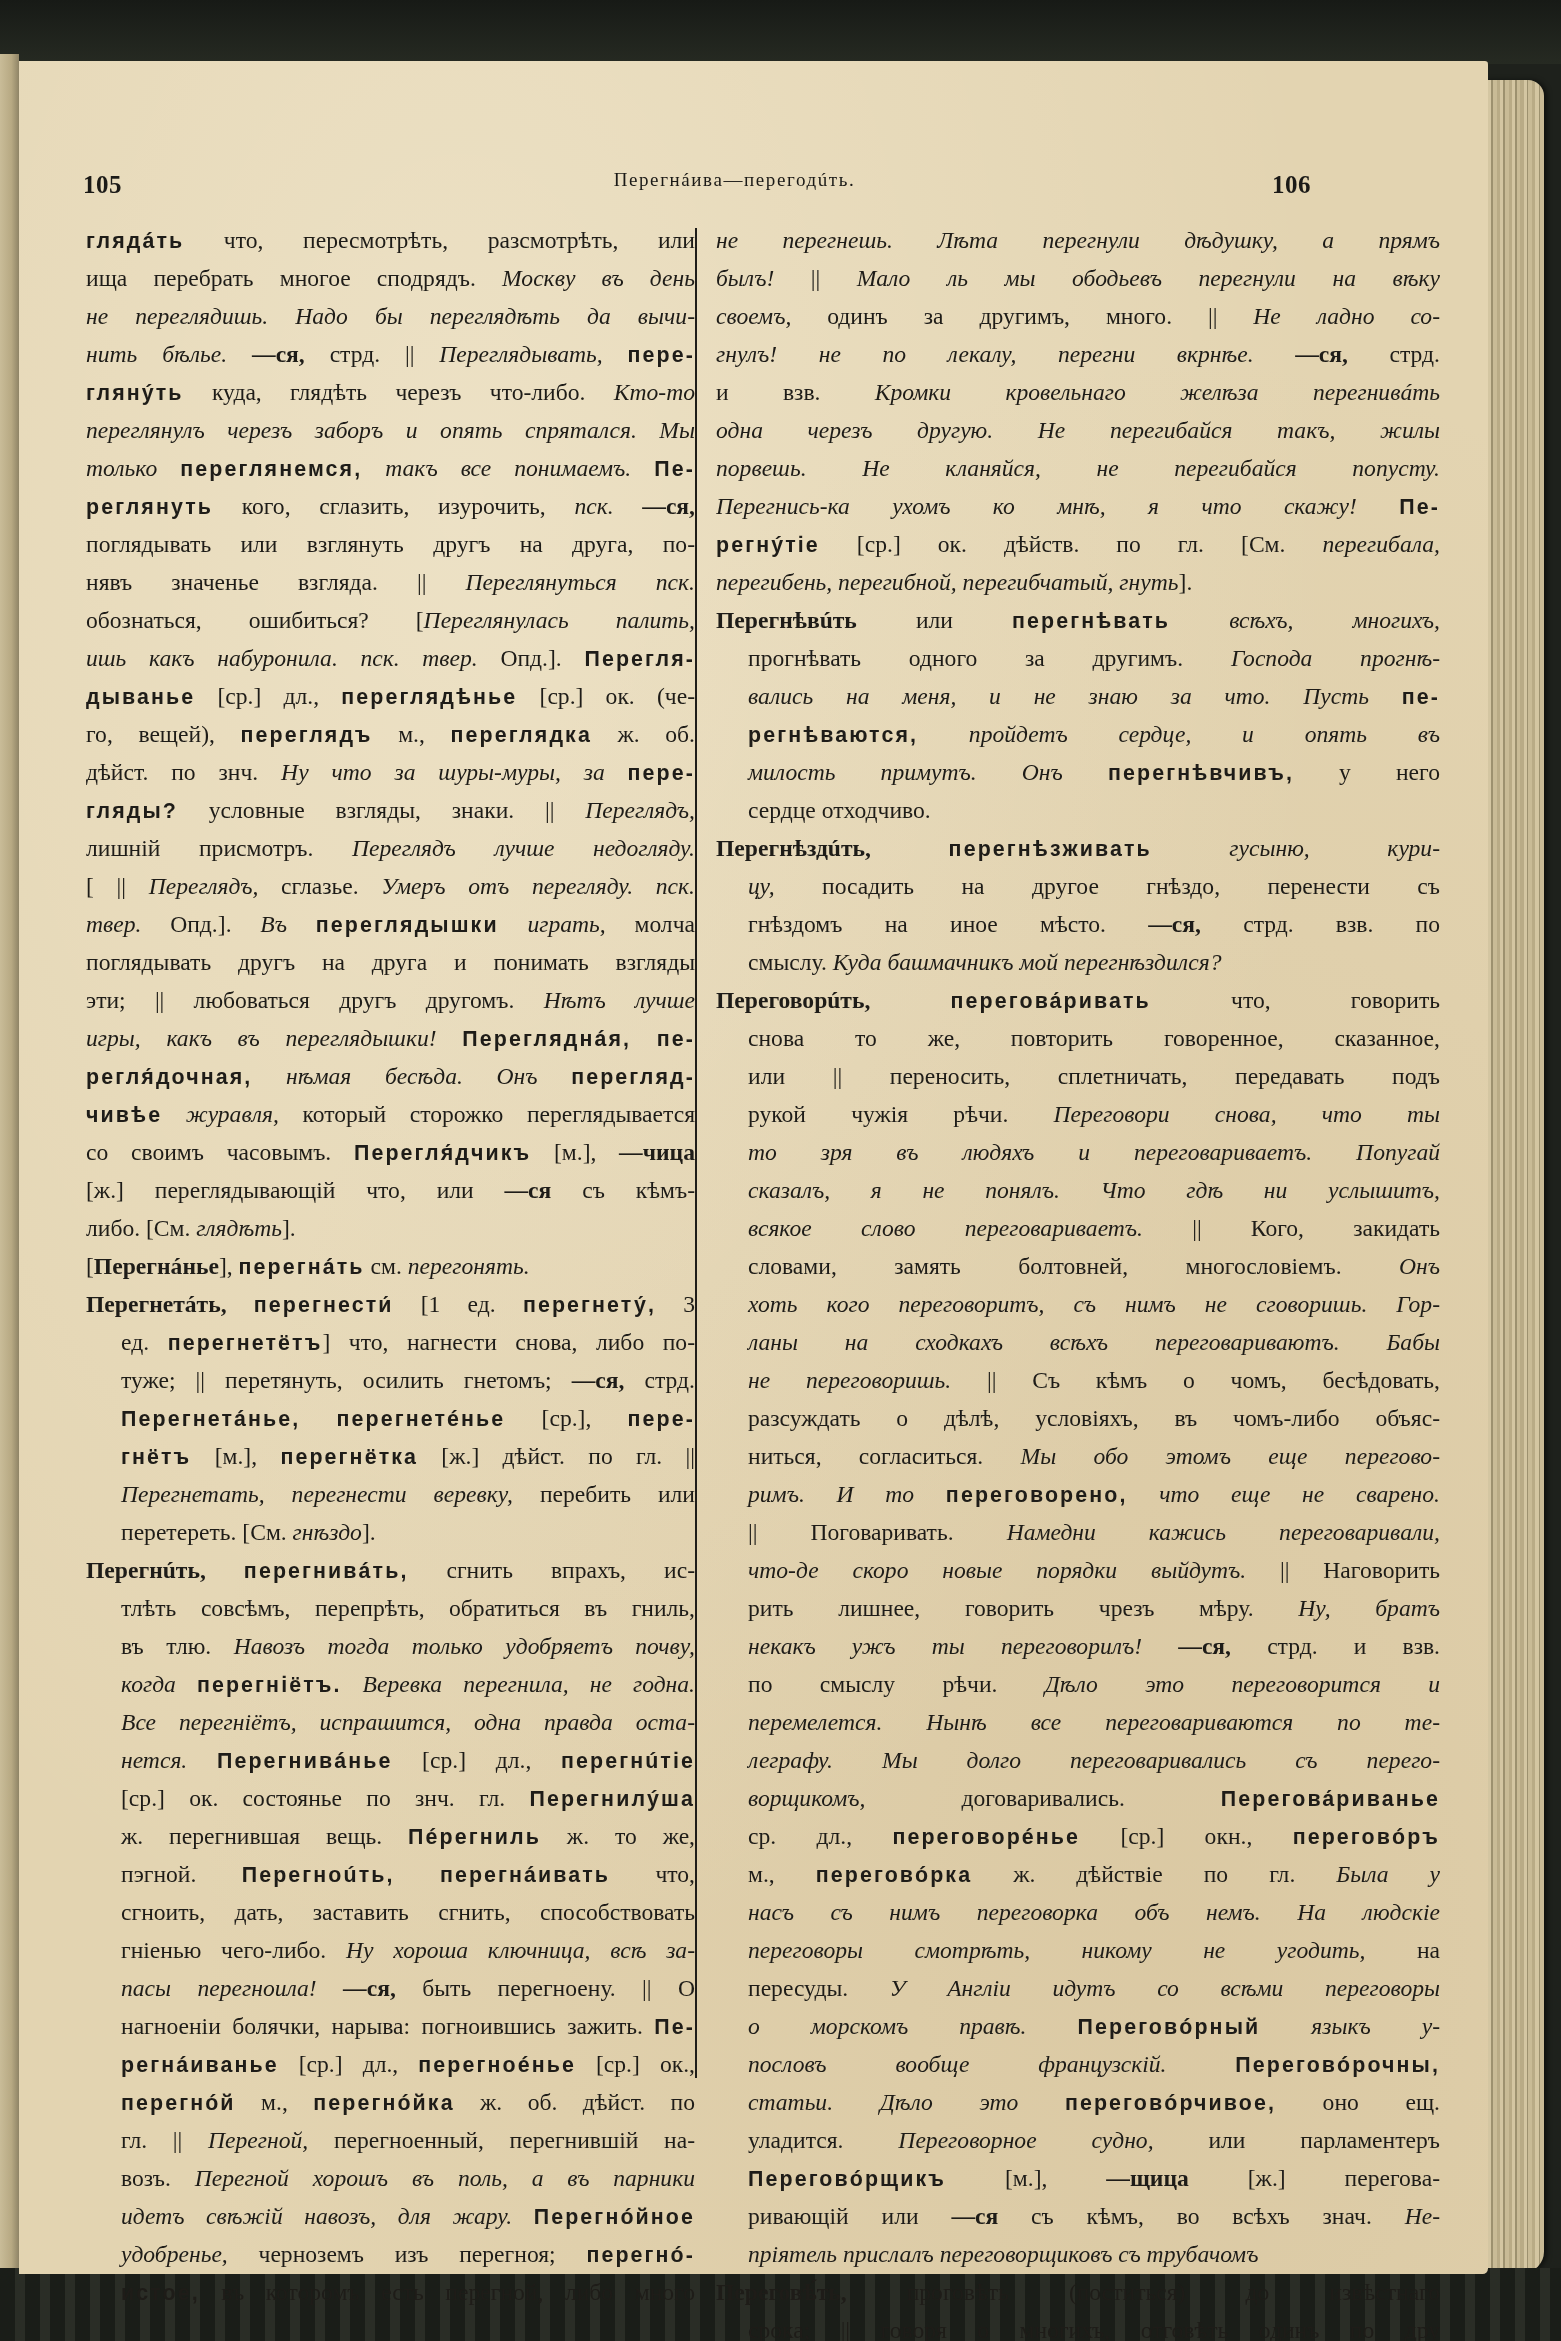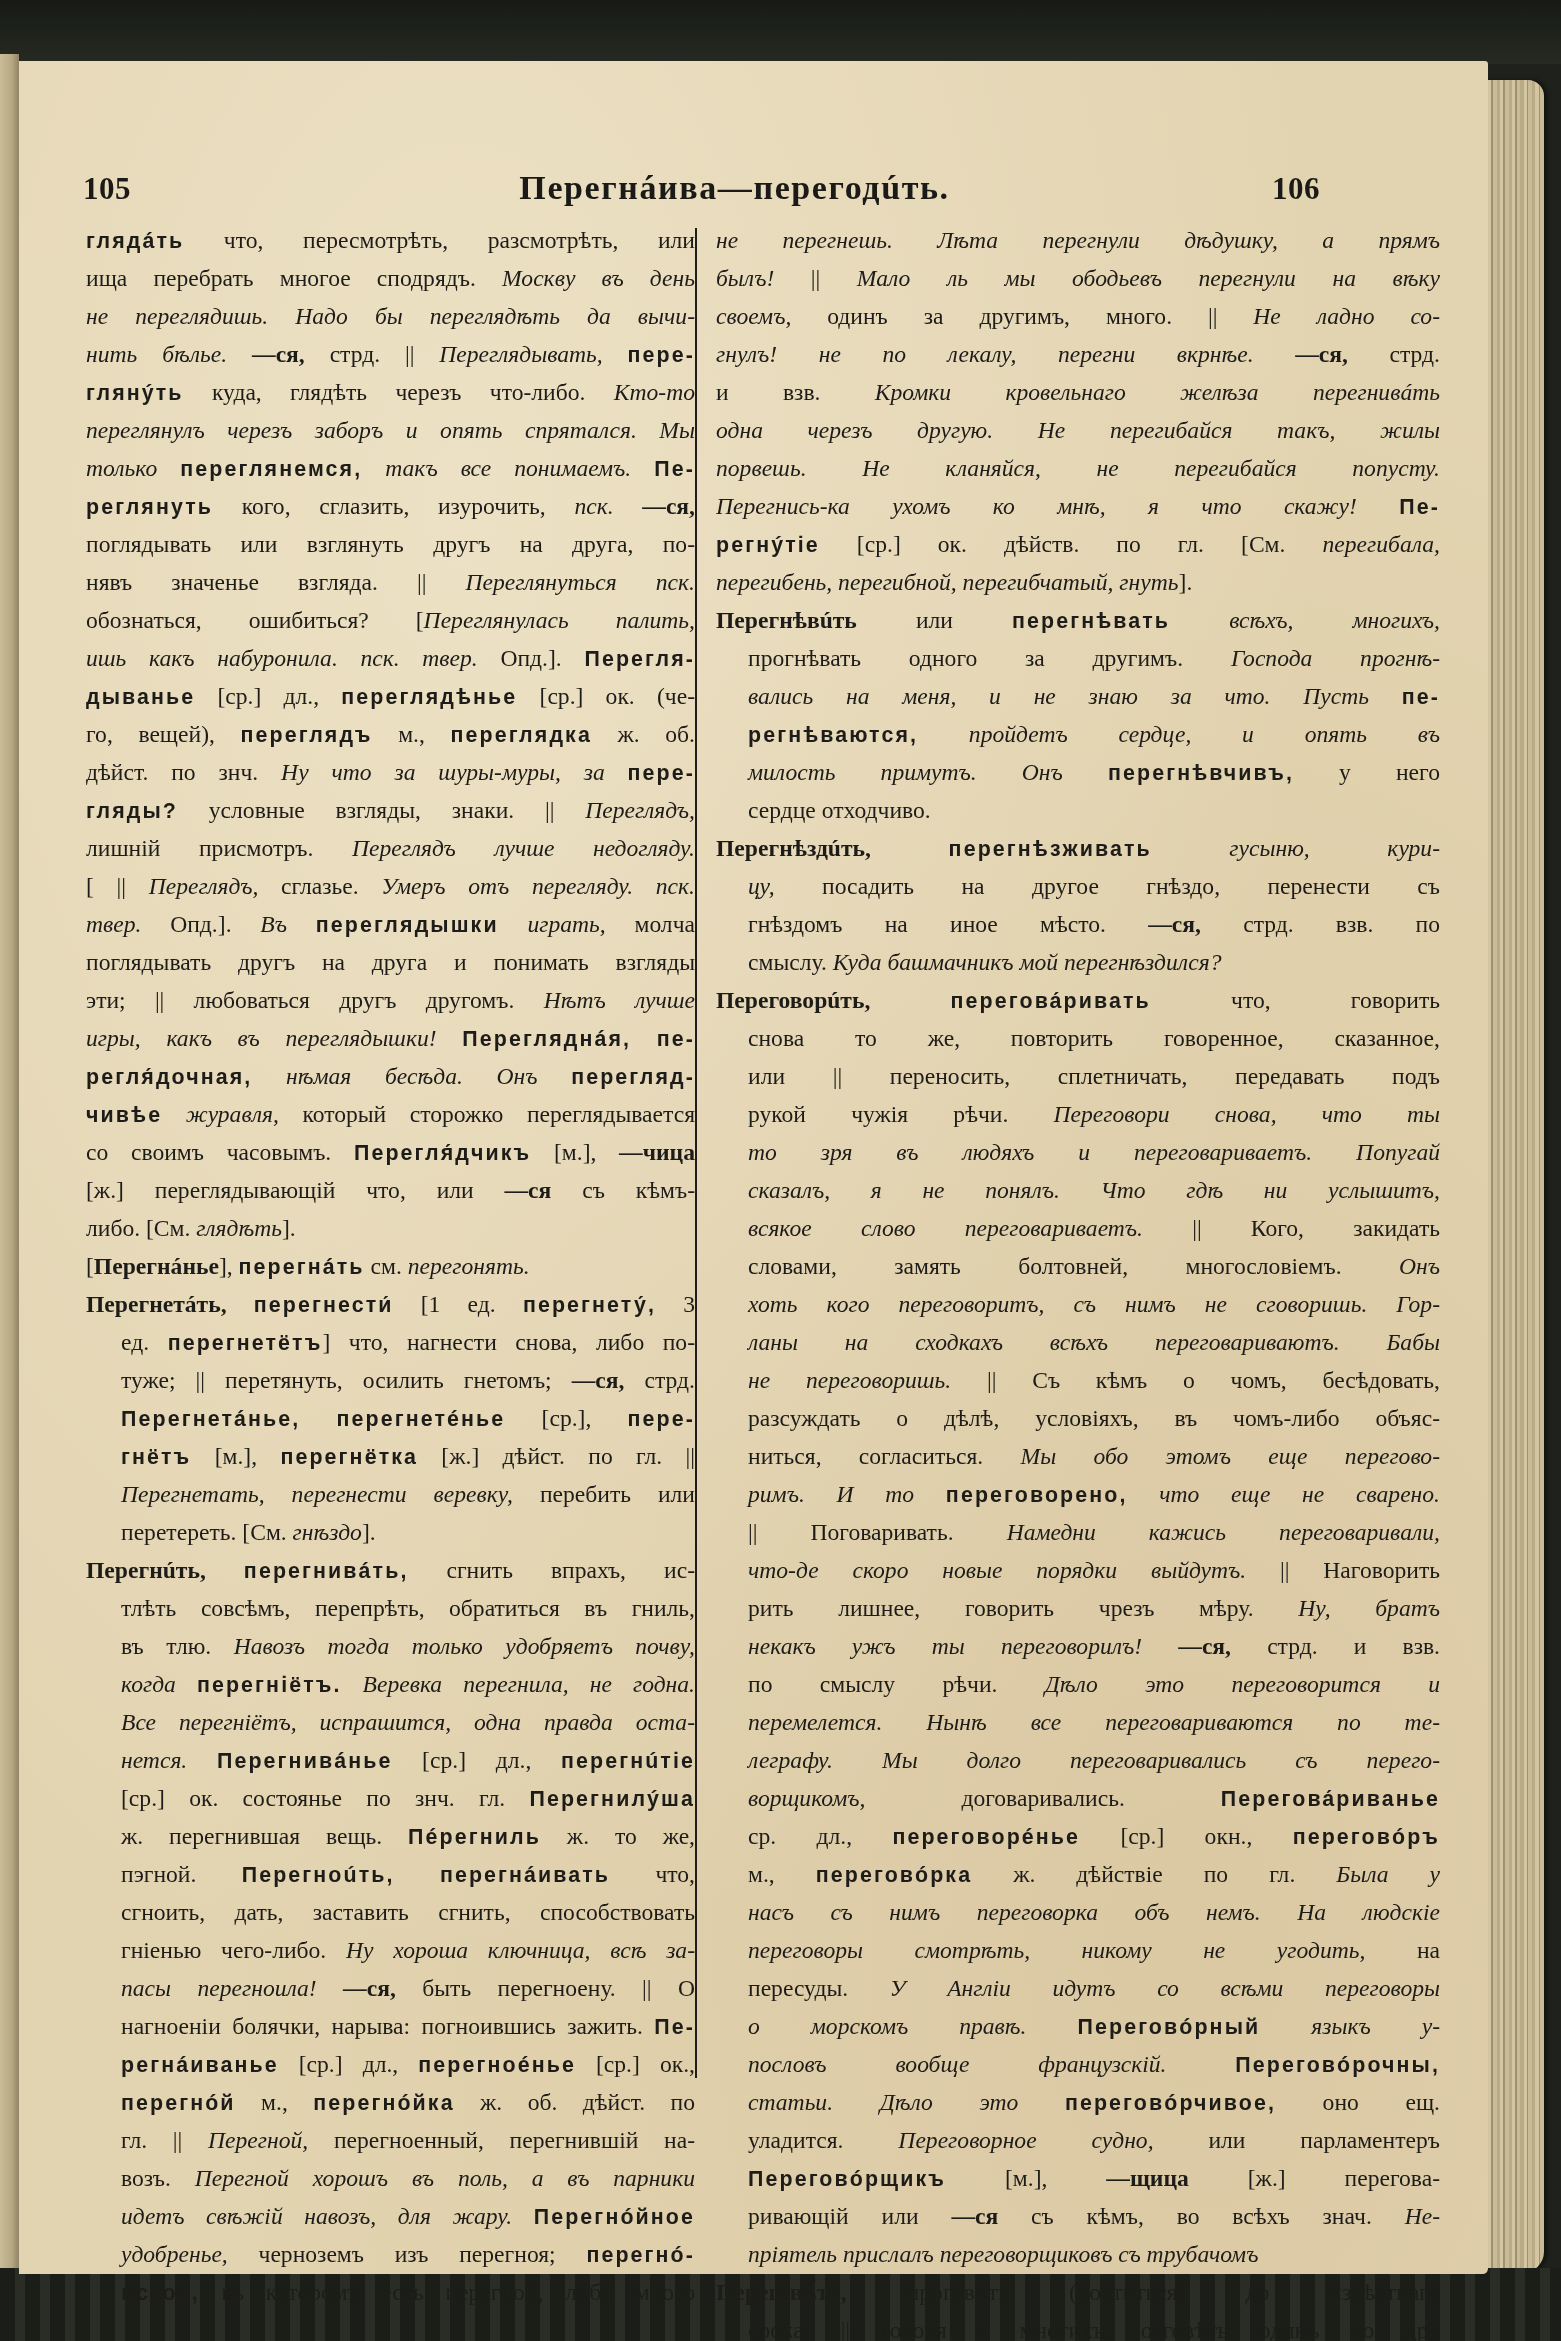--- a/index.html
+++ b/index.html
@@ -14,25 +14,25 @@
   .page { position:absolute; left:19.3px; top:61px; width:1469px; height:2213px;
           background:#e3d4b1;
           background-image:
             radial-gradient(ellipse at 30% 20%, rgba(255,250,235,0.35), transparent 60%),
             radial-gradient(ellipse at 80% 85%, rgba(180,150,100,0.18), transparent 60%);
           border-radius:0 3.2px 5.4px 0; }
   .page-stack { position:absolute; left:1485px; top:80px; width:59px; height:2193px;
                 background:repeating-linear-gradient(90deg,#b9ab86 0 3.2px,#d4c6a2 3.2px 6.4px,#9d916f 6.4px 8px,#c9bb96 8px 11.8px);
                 border-radius:0 16px 21.4px 0; box-shadow:2.1px 0 5.4px rgba(0,0,0,0.5); }
   .running-head { position:absolute; left:0; top:0; width:100%; height:0; }
-  .pgnum { position:absolute; top:171px; font-size:31px; color:#1b1a17; font-weight:bold; letter-spacing:0.5px; }
+  .pgnum { position:absolute; top:171px; font-size:25px; color:#1b1a17; font-weight:bold; letter-spacing:0.5px; }
   .pgnum.left { left:83px; }
   .pgnum.right { left:1272px; }
   .head-title { position:absolute; left:493px; top:169px; width:483px; text-align:center;
-                font-size:34px; color:#1b1a17; font-weight:bold; letter-spacing:1.6px; }
+                font-size:19px; color:#1b1a17; font-weight:normal; letter-spacing:1.6px; }
   .divider { position:absolute; left:695px; top:228px; width:2.1px; height:1850px; background:#1f1d19; }
   .col { position:absolute; top:221px; }
   .col.left { left:86px; width:609px; }
   .col.right { left:716px; width:724px; }
   .line { height:38px; line-height:38px; font-size:23.6px; color:#1e1c18;
           white-space:nowrap; overflow:hidden; text-align:justify; text-align-last:justify;
           transform-origin:left center; }
   .line.cont { padding-left:35px; }
   .col.right .line.cont { padding-left:32px; }
   .line.last { text-align-last:left; }

